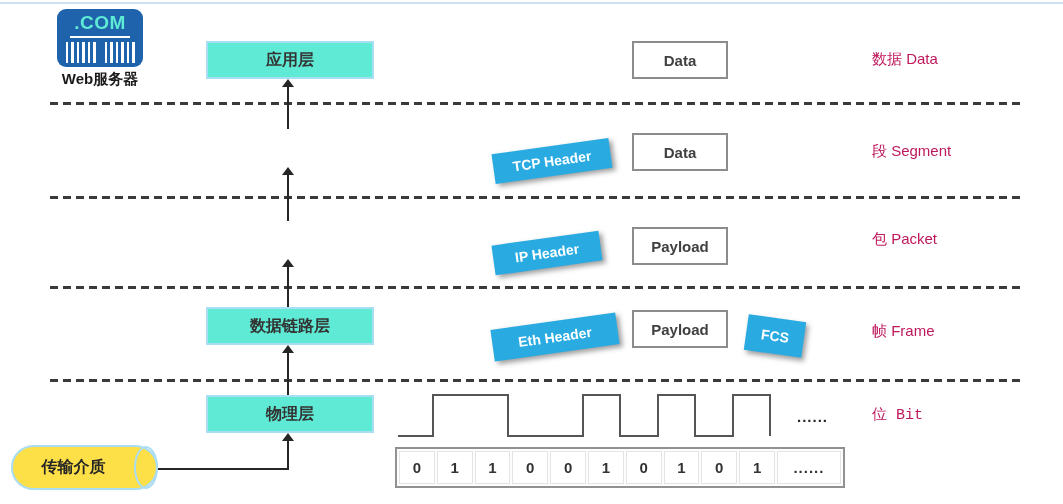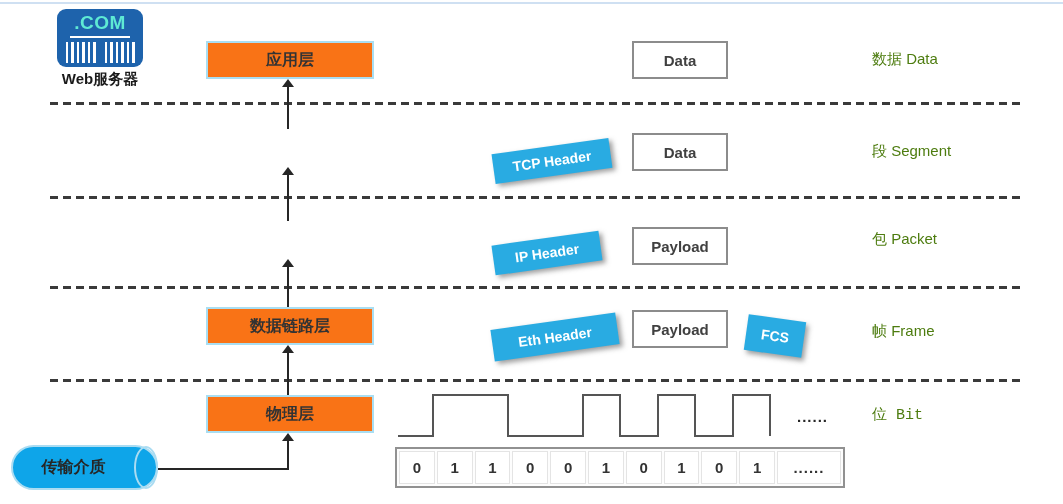--- a/index.html
+++ b/index.html
@@ -7,21 +7,21 @@
   #canvas{position:relative;width:1063px;height:504px;background:#fff;overflow:hidden;}
 
   .topline{position:absolute;top:2px;left:0;width:100%;height:2px;background:#cfe0f2;}
 
   
   .dash{position:absolute;left:50px;width:970px;height:3px;
         background:repeating-linear-gradient(to right,#3a3a3a 0 8px,transparent 8px 13px);}
 
   
   .layer-box{position:absolute;left:206px;width:168px;height:38px;
-             background:#f97316;border:2px solid #a9def2;box-sizing:border-box;
+             background:#5eead4;border:2px solid #a9def2;box-sizing:border-box;
              display:flex;align-items:center;justify-content:center;
              font-size:16px;font-weight:700;color:#333;}
 
   
   .arrow-line{position:absolute;left:287px;width:2px;background:#262626;}
   .arrow-head{position:absolute;left:282px;width:0;height:0;
               border-left:6px solid transparent;border-right:6px solid transparent;
               border-bottom:8px solid #262626;}
 
   
@@ -31,36 +31,36 @@
            font-size:15px;font-weight:600;color:#404040;}
 
   
   .tag{position:absolute;background:#29abe2;color:#fff;font-weight:700;font-size:14px;
        display:flex;align-items:center;justify-content:center;
        box-shadow:3px 3px 5px rgba(80,80,80,.55);}
   .tilt-l{transform:rotate(-8deg);}
   .tilt-r{transform:rotate(8deg);}
 
   
-  .unit-label{position:absolute;left:872px;font-size:15px;color:#4d7c0f;white-space:nowrap;}
+  .unit-label{position:absolute;left:872px;font-size:15px;color:#be185d;white-space:nowrap;}
 
   
   .logo{position:absolute;left:57px;top:9px;width:86px;height:58px;background:#1e63ac;
         border-radius:9px;display:flex;flex-direction:column;align-items:center;}
   .logo-com{color:#5eead4;font-weight:700;font-size:19px;line-height:24px;margin-top:2px;letter-spacing:.5px;}
   .logo-rule{width:60px;height:2px;background:#fff;margin:1px 0 4px 0;}
   .barcode{display:flex;gap:9px;}
   .bar-group{display:flex;gap:3px;}
   .bar{width:2.5px;height:21px;background:#fff;}
   .server-label{position:absolute;left:40px;top:70px;width:120px;text-align:center;
                 font-size:15px;font-weight:700;color:#1a1a1a;}
 
   
   .cylinder{position:absolute;left:11px;top:445px;width:147px;height:45px;
-            background:#0ea5e9;border:2px solid #aadcf2;border-radius:23px;box-sizing:border-box;
+            background:#fde047;border:2px solid #aadcf2;border-radius:23px;box-sizing:border-box;
             display:flex;align-items:center;justify-content:center;padding-right:22px;
             font-size:16px;font-weight:700;color:#262626;}
   .cyl-cap{position:absolute;right:0;top:446px;left:134px;width:24px;height:43px;
            border:2px solid #aadcf2;border-radius:50%;box-sizing:border-box;background:transparent;}
   .connector-h{position:absolute;left:158px;top:468px;width:131px;height:2px;background:#262626;}
 
   
   .waveform{position:absolute;left:396px;top:392px;}
   .wave-ellipsis{position:absolute;left:797px;top:408px;font-size:15px;font-weight:700;color:#262626;letter-spacing:1px;}
 

